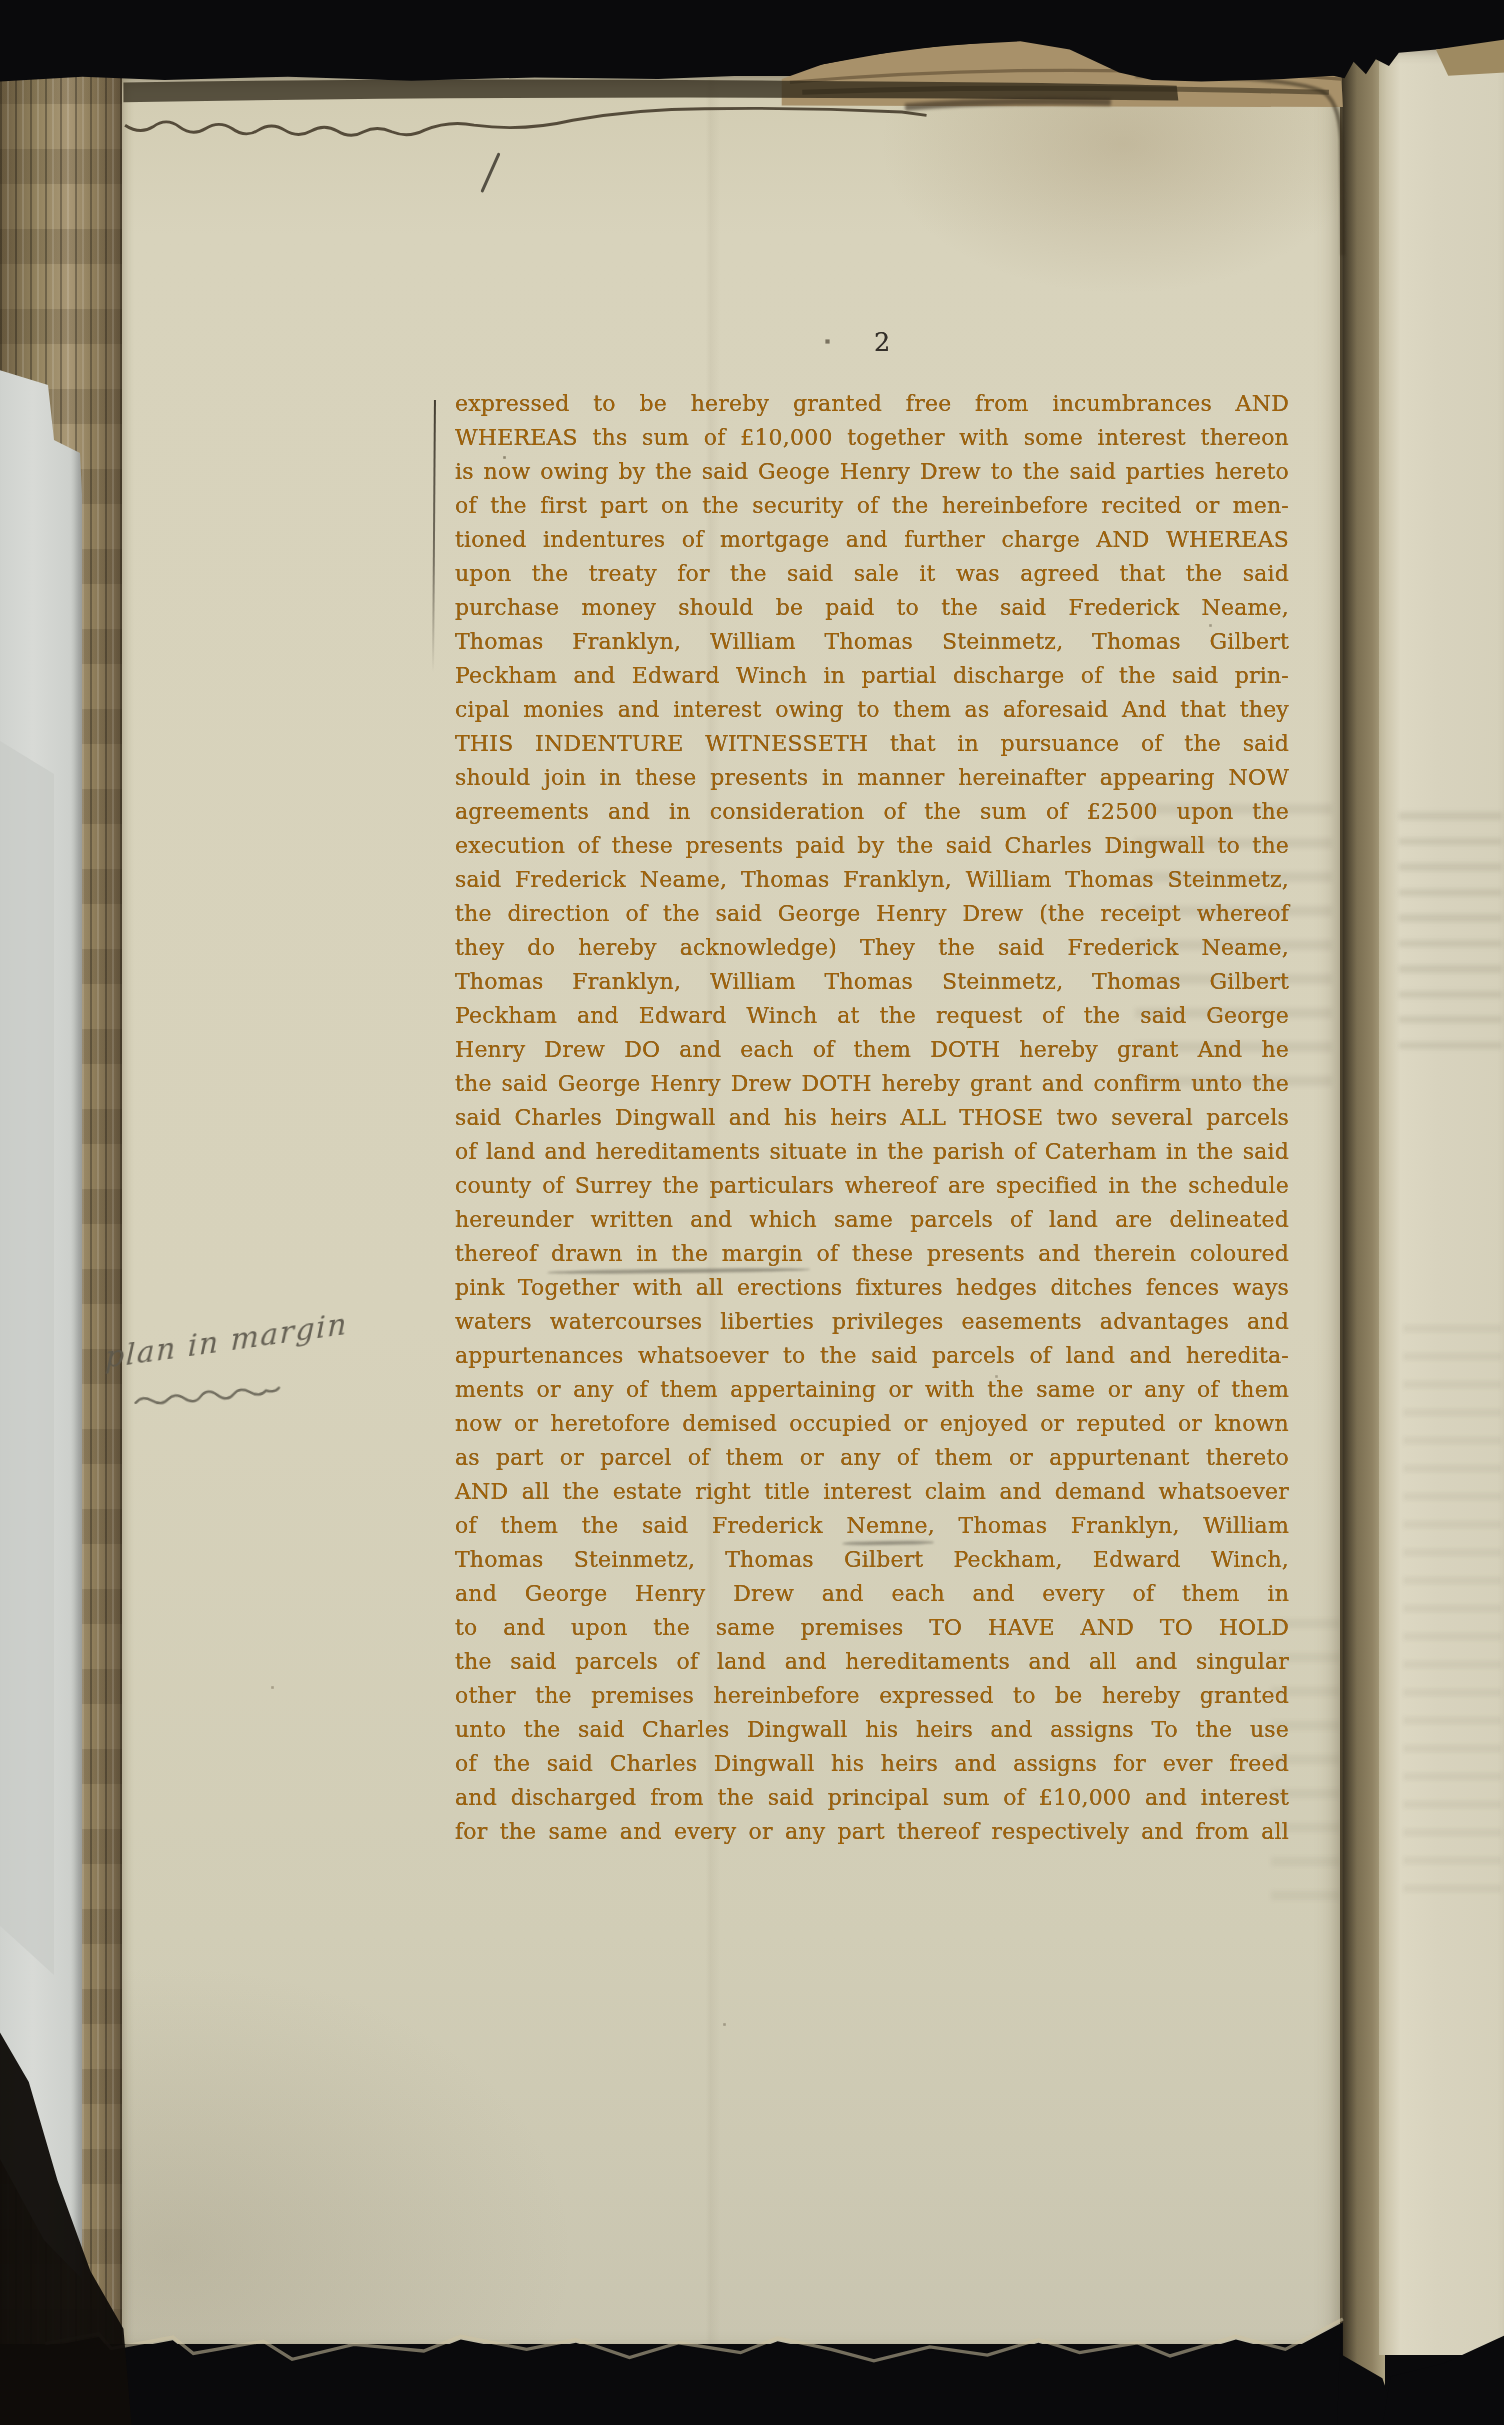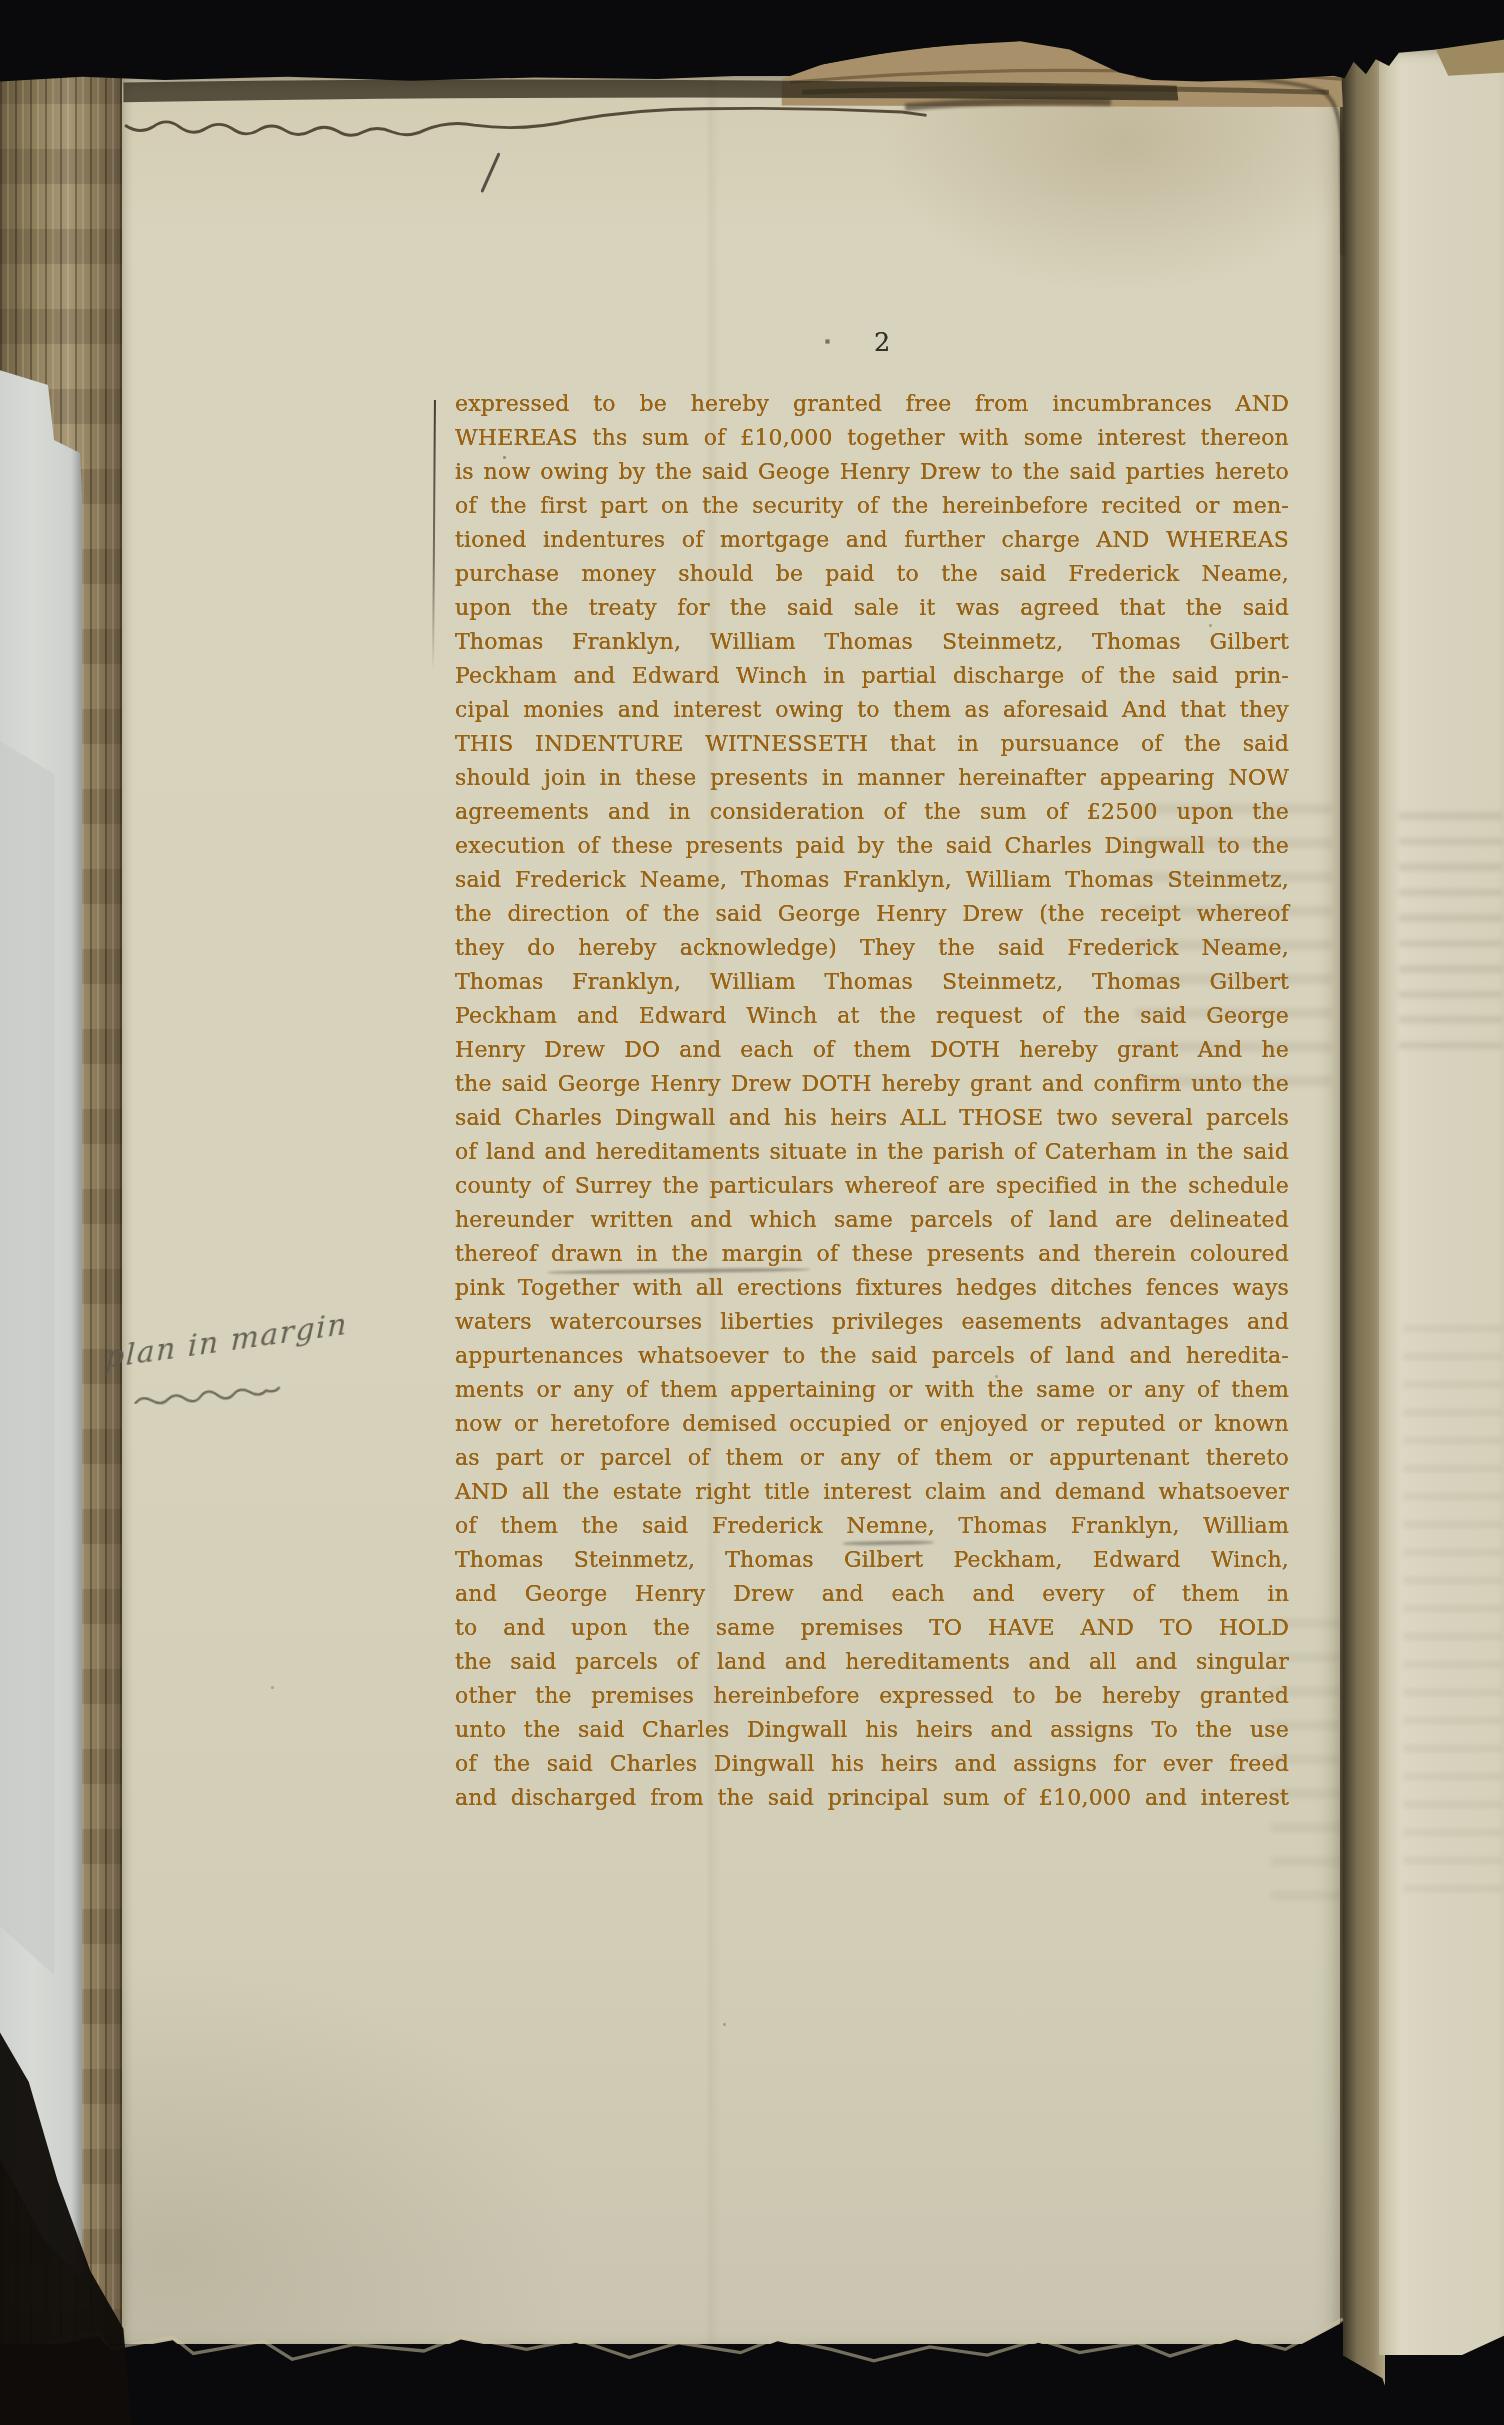--- a/index.html
+++ b/index.html
@@ -132,22 +132,22 @@
 <div class="ghost g3"></div>
 <div class="ghost g4"></div>
 
 <div class="page-number">2</div>
 <div class="text-block" id="text-block">
     <div class="line">expressed to be hereby granted free from incumbrances AND</div>
     <div class="line">WHEREAS ths sum of £10,000 together with some interest thereon</div>
     <div class="line">is now owing by the said Geoge Henry Drew to the said parties hereto</div>
     <div class="line">of the first part on the security of the hereinbefore recited or men-</div>
     <div class="line">tioned indentures of mortgage and further charge  AND WHEREAS</div>
+    <div class="line">upon the treaty for the said sale it was agreed that the said</div>
     <div class="line">purchase money should be paid to the said Frederick Neame,</div>
-    <div class="line">upon the treaty for the said sale it was agreed that the said</div>
     <div class="line">Thomas Franklyn, William Thomas Steinmetz, Thomas Gilbert</div>
     <div class="line">Peckham and Edward Winch in partial discharge of the said prin-</div>
     <div class="line">cipal monies and interest owing to them as aforesaid  And that they</div>
     <div class="line">THIS INDENTURE WITNESSETH that in pursuance of the said</div>
     <div class="line">should join in these presents in manner hereinafter appearing  NOW</div>
     <div class="line">agreements and in consideration of the sum of £2500 upon the</div>
     <div class="line">execution of these presents paid by the said Charles Dingwall to the</div>
     <div class="line">said Frederick Neame, Thomas Franklyn, William Thomas Steinmetz,</div>
     <div class="line">the direction of the said George Henry Drew (the receipt whereof</div>
     <div class="line">they do hereby acknowledge)  They the said Frederick Neame,</div>
@@ -169,20 +169,21 @@
     <div class="line">AND all the estate right title interest claim and demand whatsoever</div>
     <div class="line">of them the said Frederick <span class="pencil-underline">Nemne</span>, Thomas Franklyn, William</div>
     <div class="line">Thomas Steinmetz, Thomas Gilbert Peckham, Edward Winch,</div>
     <div class="line">and George Henry Drew and each and every of them in</div>
     <div class="line">to and upon the same premises  TO HAVE AND TO HOLD</div>
     <div class="line">the said parcels of land and hereditaments and all and singular</div>
     <div class="line">other the premises hereinbefore expressed to be hereby granted</div>
     <div class="line">unto the said Charles Dingwall his heirs and assigns  To the use</div>
     <div class="line">of the said Charles Dingwall his heirs and assigns for ever freed</div>
     <div class="line">and discharged from the said principal sum of £10,000 and interest</div>
+    <div class="line">for the same and every or any part thereof respectively and from all</div>
   </div>
 
 <div class="margin-note">plan in margin</div>
 <svg class="margin-note-squiggle" width="165" height="18" viewBox="0 0 200 22">
   <path d="M2,12 q9,-9 20,-1 t20,0 t20,1 t20,-1 t20,0 t20,1 t20,-1 t20,0 q10,4 16,-2" fill="none" stroke="rgba(90,86,74,.8)" stroke-width="3" stroke-linecap="round"></path>
 </svg>
 
 <div class="fold-line"></div>
 <div class="slash-mark"></div>
 <div class="specks"></div>

